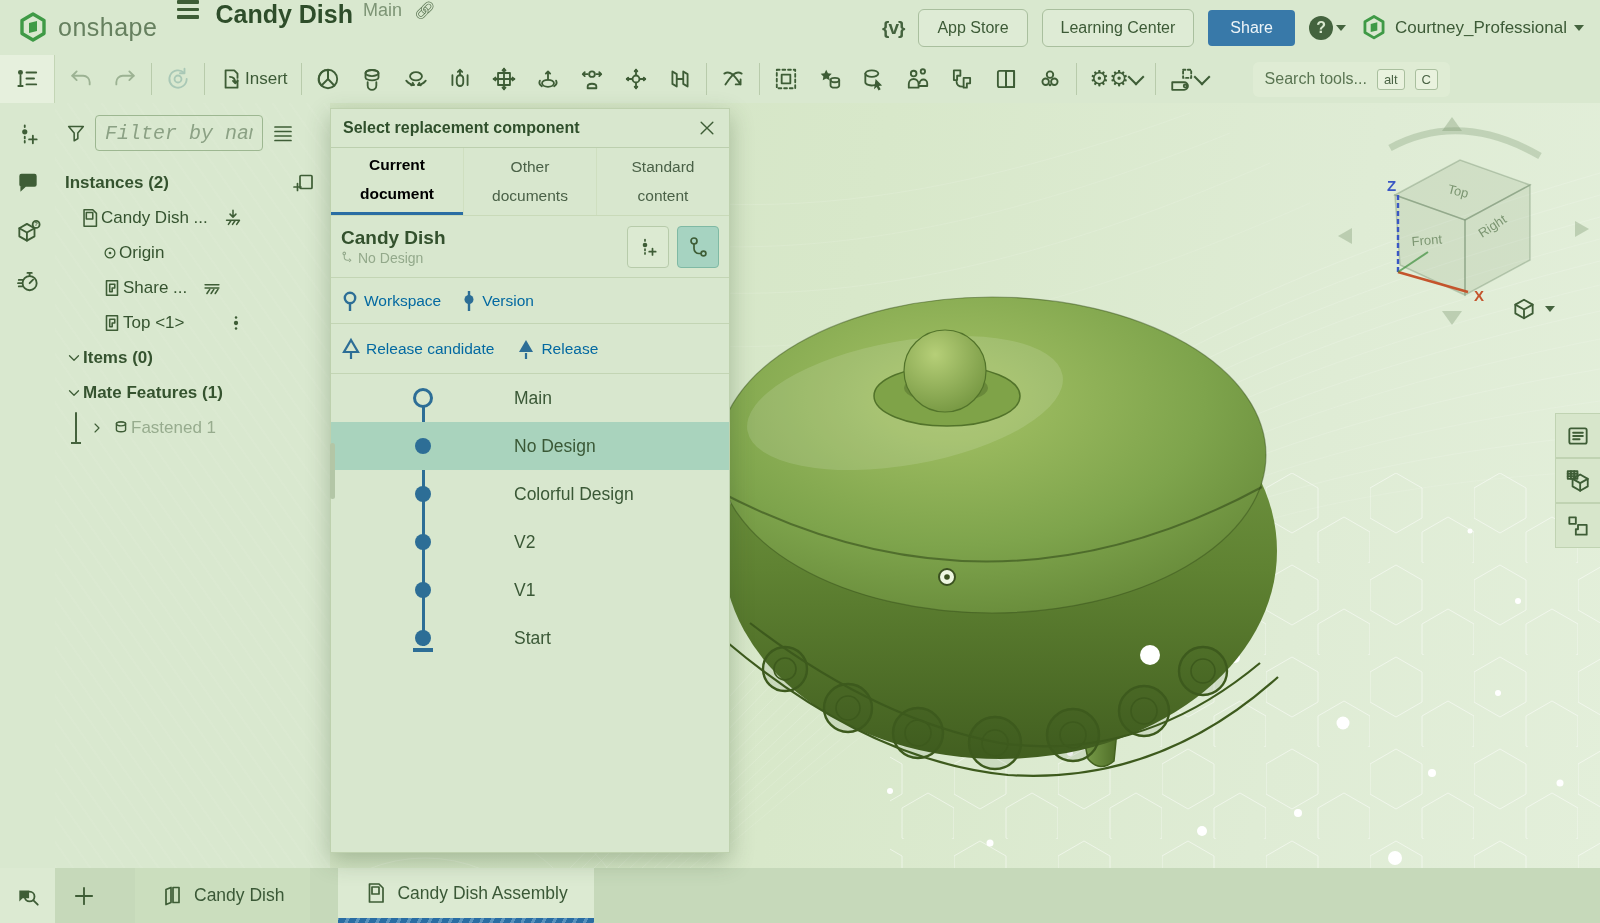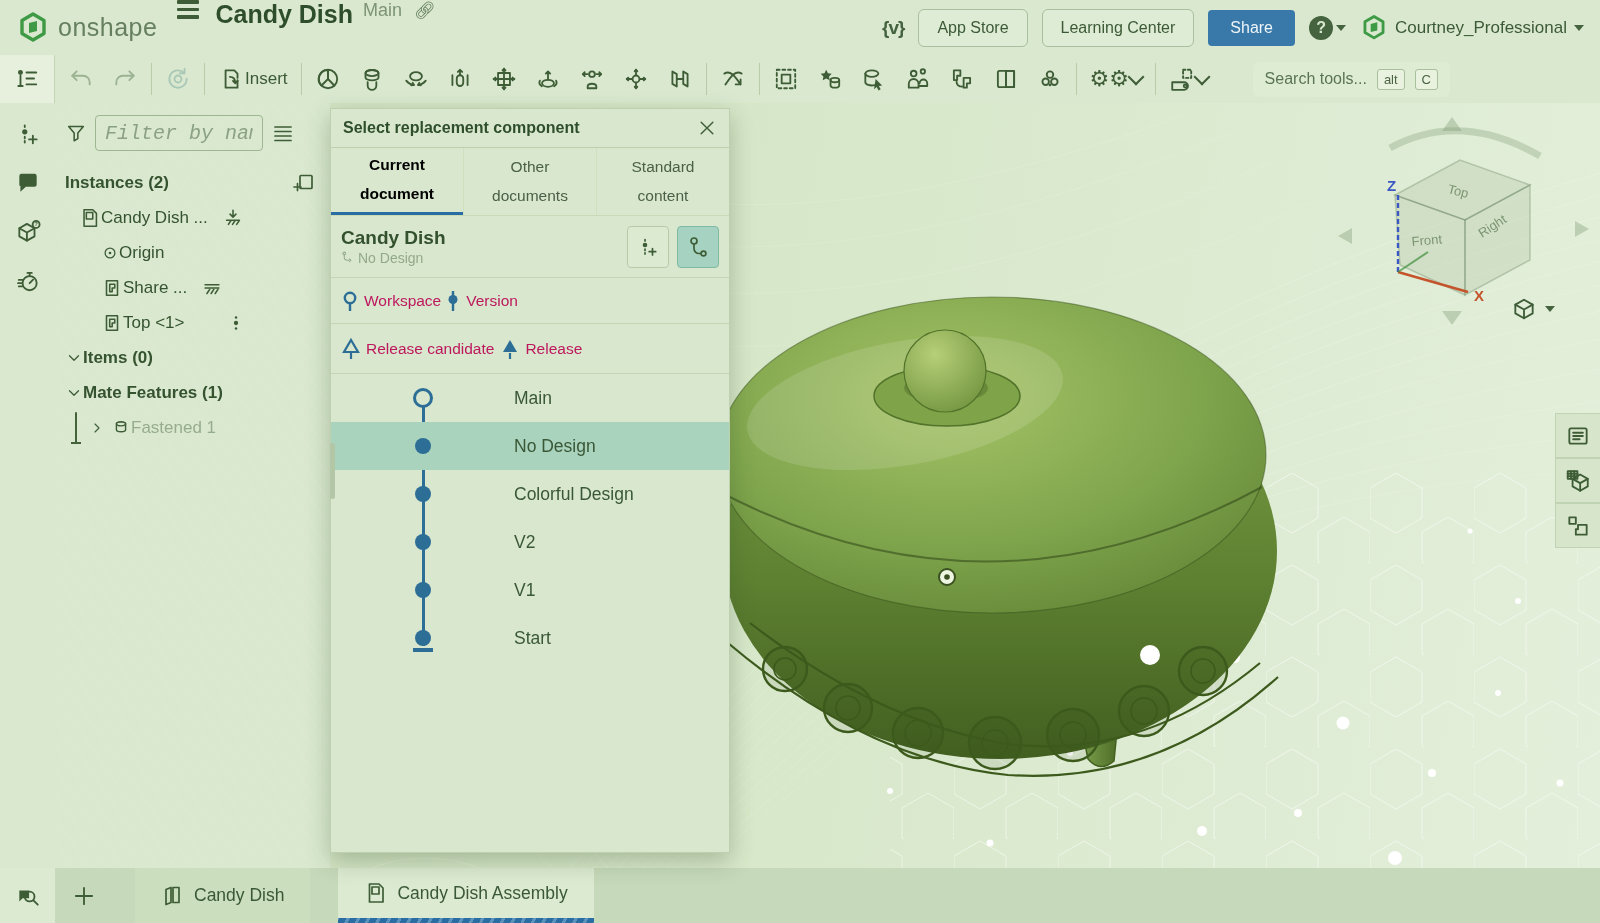--- a/index.html
+++ b/index.html
@@ -74,21 +74,21 @@
   .dlg-tabs{display:flex;height:67px;border-bottom:1px solid #c9dab9}
   .dlg-tab{flex:1;display:flex;align-items:center;justify-content:center;text-align:center;font-size:15.5px;color:#4a6147;line-height:1.85;cursor:pointer;padding:0 14px;box-sizing:border-box}
   .dlg-tab.active{color:#000000;font-weight:bold;border-bottom:3px solid #2a6da3}
   .dlg-tab + .dlg-tab{border-left:1px solid #cfdfc0}
   .dlg-doc{height:62px;border-bottom:1px solid #c3d5b4;display:flex;align-items:center;padding:0 10px;box-sizing:border-box}
   .dlg-doc-name{font-size:19px;font-weight:bold;color:#33512d;line-height:1.2}
   .dlg-doc-sub{display:flex;align-items:center;gap:4px;font-size:14px;color:#93a98b}
   .dlg-doc-btns{margin-left:auto;display:flex;gap:8px}
   .sq-btn{width:40px;height:40px;border:1px solid #b7cbaa;border-radius:4px;background:#dcead2;display:flex;align-items:center;justify-content:center;cursor:pointer}
   .sq-btn.active{background:#a6d3c1;border-color:#7fb9a4}
-  .dlg-legend{height:45px;border-bottom:1px solid #c3d5b4;display:flex;align-items:center;gap:4px;padding:0 10px;font-size:15.5px;color:#be185d}
+  .dlg-legend{height:45px;border-bottom:1px solid #c3d5b4;display:flex;align-items:center;gap:20px;padding:0 10px;font-size:15.5px;color:#0369a1}
   .legend-item{display:flex;align-items:center;gap:5px}
   .vrows{position:relative;padding-top:0}
   .vline{position:absolute;left:90.5px;top:24px;width:3px;height:248px;background:#2d6e96;z-index:0}
   .vtick{position:absolute;left:92px;top:274px;width:20px;height:3.5px;background:#2d6e96;transform:translateX(-50%);z-index:0}
   .vrow{position:relative;height:48px;display:flex;align-items:center;padding-left:183px;box-sizing:border-box;cursor:pointer}
   .vrow.sel{background:#a9d3bd}
   .vnode{position:absolute;left:92px;transform:translateX(-50%);z-index:1}
   .vnode.open{width:14px;height:14px;border:3.5px solid #2d6e96;background:#d8e7ce;border-radius:50%}
   .vnode.dot{width:16px;height:16px;background:#2d6e96;border-radius:50%}
   .vlabel{font-size:17.5px;color:#3a5836}

